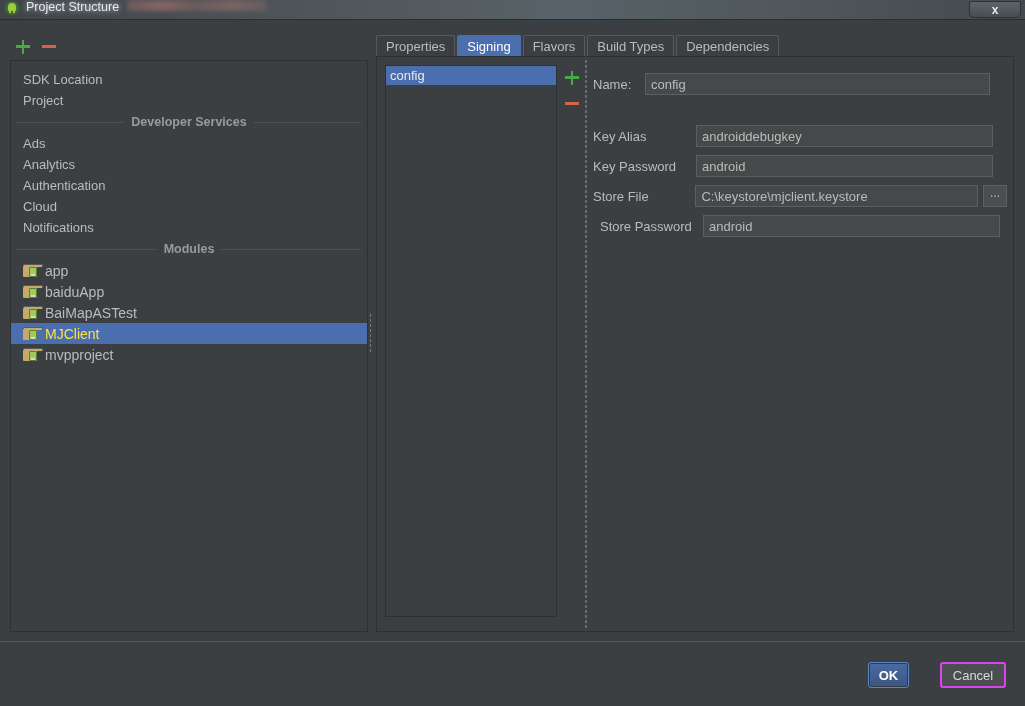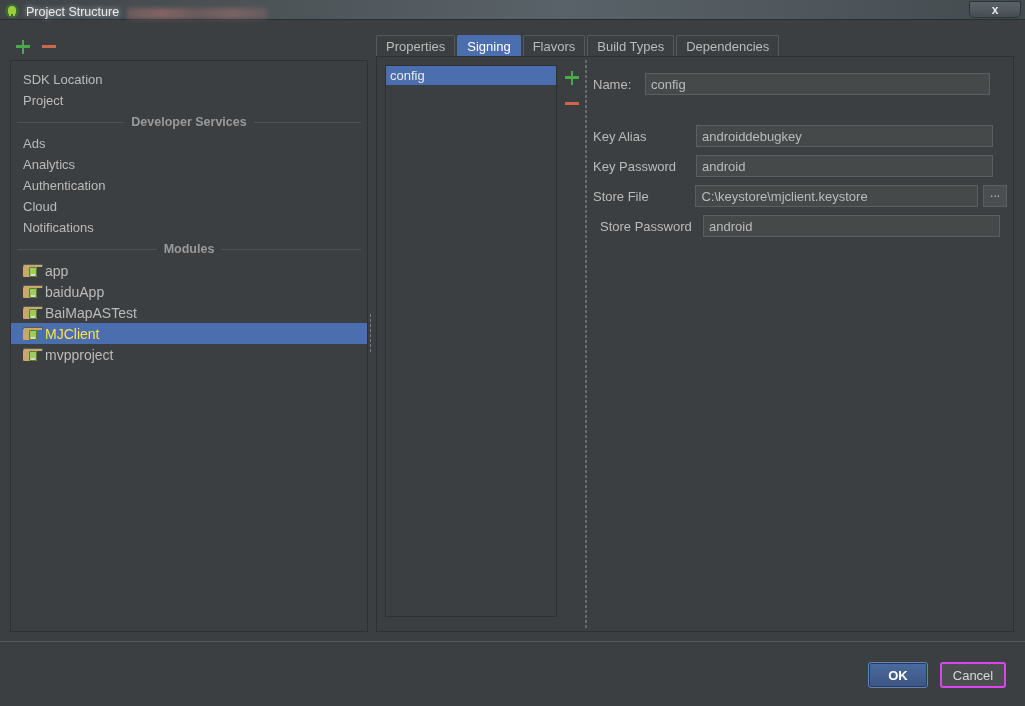--- a/index.html
+++ b/index.html
@@ -17,21 +17,21 @@
     color: #bbbbbb;
     font-size: 13px;
   }
 
   
   .titlebar {
     position: absolute; left: 0; top: 0;
     width: 1025px; height: 20px;
     background: linear-gradient(to right, #3f4447 0%, #4c5357 25%, #596268 55%, #4e565b 80%, #434a4e 100%);
     border-bottom: 1px solid #2b2e30;
-    display: flex; align-items: flex-end;
+    display: flex; align-items: flex-start;
   }
   .title-icon {
     width: 16px; height: 16px;
     margin-left: 4px; margin-right: 6px;
     position: relative; flex: none;
   }
   .title-icon .circ {
     position: absolute; left: 1px; top: 1px;
     width: 14px; height: 14px; border-radius: 50%;
     background: #3d6b33;
@@ -261,21 +261,21 @@
   .btn {
     position: absolute; top: 662px;
     height: 26px;
     border-radius: 3px;
     font-size: 13px;
     font-family: "Liberation Sans", sans-serif;
     display: flex; align-items: center; justify-content: center;
     color: #d8d8d8;
   }
   .btn-ok {
-    left: 868px; width: 60px;
+    left: 868px; width: 41px;
     background: linear-gradient(to bottom, #4a6a9e, #3c5683);
     border: 1px solid #5c84c4;
     color: #ffffff; font-weight: bold;
     box-shadow: 0 0 0 1px #2f3a4a inset;
   }
   .btn-cancel {
     left: 940px; width: 66px;
     background: #4a4e50;
     border: 2px solid #d946ef;
   }

